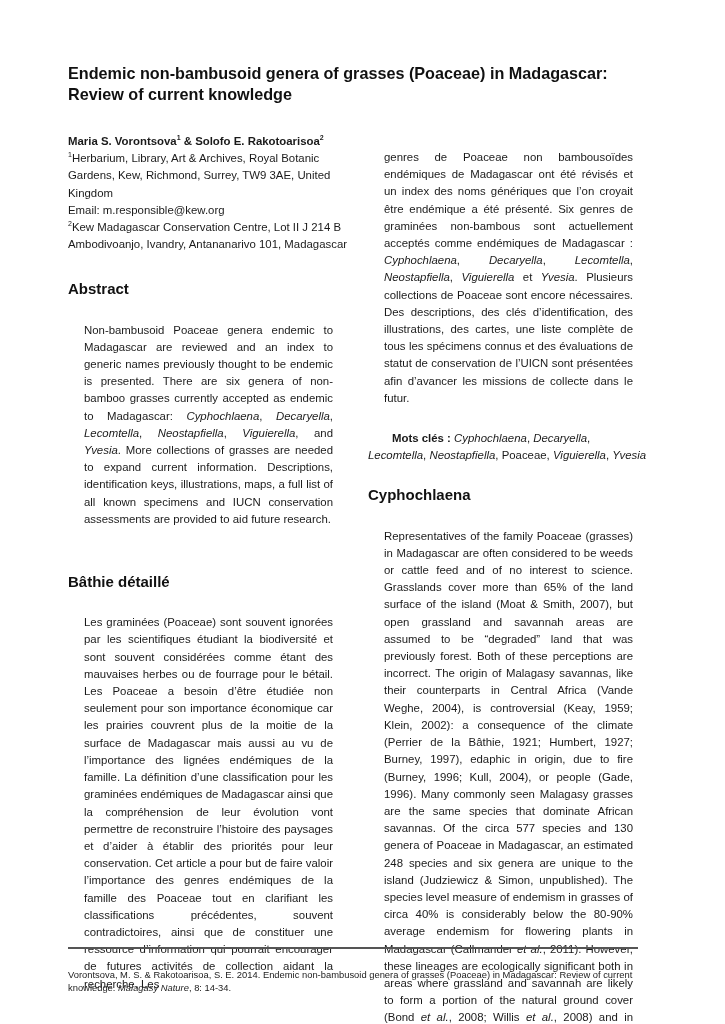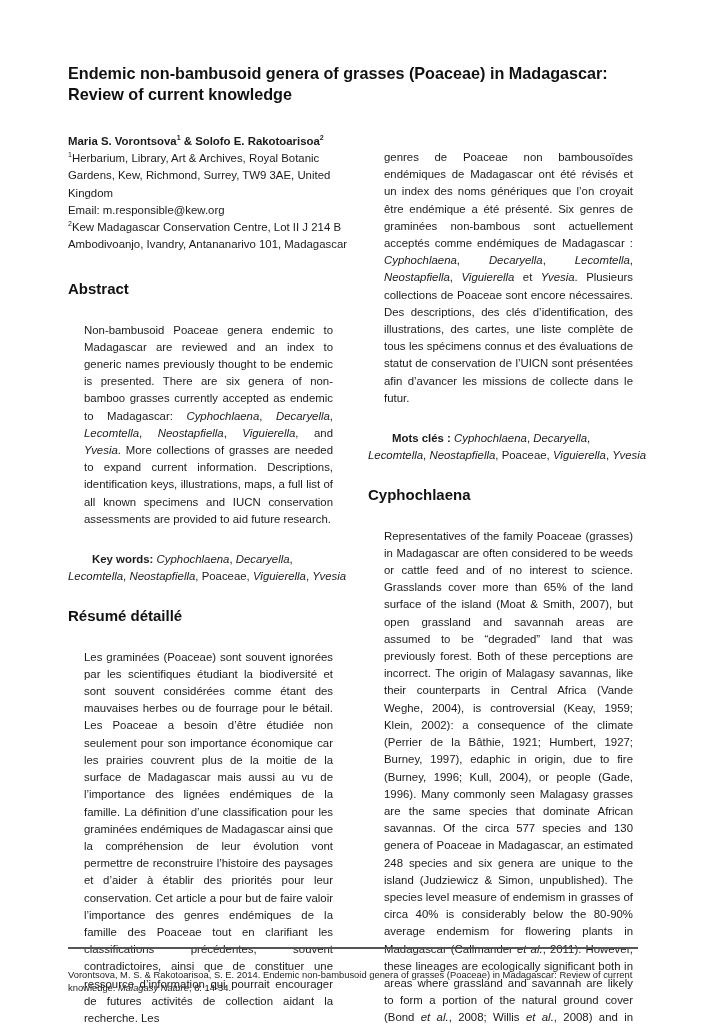--- a/index.html
+++ b/index.html
@@ -33,24 +33,23 @@
   <p class="authors"><span>Maria S. Vorontsova</span><sup>1</sup><span> &amp; </span><span>Solofo E. Rakotoarisoa</span><sup>2</sup></p>
   <p class="aff"><sup>1</sup><span>Herbarium, Library, Art &amp; Archives, Royal Botanic Gardens, Kew, Richmond, Surrey, TW9 3AE, United Kingdom</span></p>
   <p class="aff">Email: m.responsible@kew.org</p>
   <p class="aff"><sup>2</sup><span>Kew Madagascar Conservation Centre, Lot II J 214 B Ambodivoanjo, Ivandry, Antananarivo 101, Madagascar</span></p>
 
   <div style="height:27px"></div>
   <p class="h2">Abstract</p>
   <div style="height:8px"></div>
   <p class="p"><span>Non-bambusoid Poaceae genera endemic to Madagascar are reviewed and an index to generic names previously thought to be endemic is presented. There are six genera of non-bamboo grasses currently accepted as endemic to Madagascar: </span><i>Cyphochlaena</i>, <i>Decaryella</i>, <i>Lecomtella</i>, <i>Neostapfiella</i>, <i>Viguierella</i>, and <i>Yvesia</i>. <span>More collections of grasses are needed to expand current information. Descriptions, identification keys, illustrations, maps, a full list of all known specimens and IUCN conservation assessments are provided to aid future research.</span></p>
   <div style="height:7px"></div>
-  <p class="kw"><b>Key words:</b> <i>Cyphochlaena</i>, <i>Decaryella</i>, <i>Lecomtella</i>, <i>Neostapfiella</i>, <span>Poaceae</span>, <i>Viguierella</i>, <i>Yvesia</i></p>
 
   <div style="height:22px"></div>
-  <p class="h2">Résumé détaillé</p>
+  <p class="h2">Bâthie détaillé</p>
   <div style="height:8px"></div>
   <p class="p">Les graminées (Poaceae) sont souvent ignorées par les scientifiques étudiant la biodiversité et sont souvent considérées comme étant des mauvaises herbes ou de fourrage pour le bétail. Les Poaceae a besoin d’être étudiée non seulement pour son importance économique car les prairies couvrent plus de la moitie de la surface de Madagascar mais aussi au vu de l’importance des lignées endémiques de la famille. La définition d’une classification pour les graminées endémiques de Madagascar ainsi que la compréhension de leur évolution vont permettre de reconstruire l’histoire des paysages et d’aider à établir des priorités pour leur conservation. Cet article a pour but de faire valoir l’importance des genres endémiques de la famille des Poaceae tout en clarifiant les classifications précédentes, souvent contradictoires, ainsi que de constituer une ressource d’information qui pourrait encourager de futures activités de collection aidant la recherche. Les</p>
 </div>
 
 <div class="col col-right">
   <p class="p"><span>genres de Poaceae non bambousoïdes endémiques de Madagascar ont été révisés et un index des noms génériques que l’on croyait être endémique a été présenté. Six genres de graminées non-bambous sont actuellement acceptés comme endémiques de Madagascar : </span><i>Cyphochlaena</i>, <i>Decaryella</i>, <i>Lecomtella</i>, <i>Neostapfiella</i>, <i>Viguierella</i> et <i>Yvesia</i>. <span>Plusieurs collections de Poaceae sont encore nécessaires. Des descriptions, des clés d’identification, des illustrations, des cartes, une liste complète de tous les spécimens connus et des évaluations de statut de conservation de l’UICN sont présentées afin d’avancer les missions de collecte dans le futur.</span></p>
   <div style="height:7px"></div>
   <p class="kw"><b>Mots clés :</b> <i>Cyphochlaena</i>, <i>Decaryella</i>, <i>Lecomtella</i>, <i>Neostapfiella</i>, <span>Poaceae</span>, <i>Viguierella</i>, <i>Yvesia</i></p>
 
   <div style="height:22px"></div>

